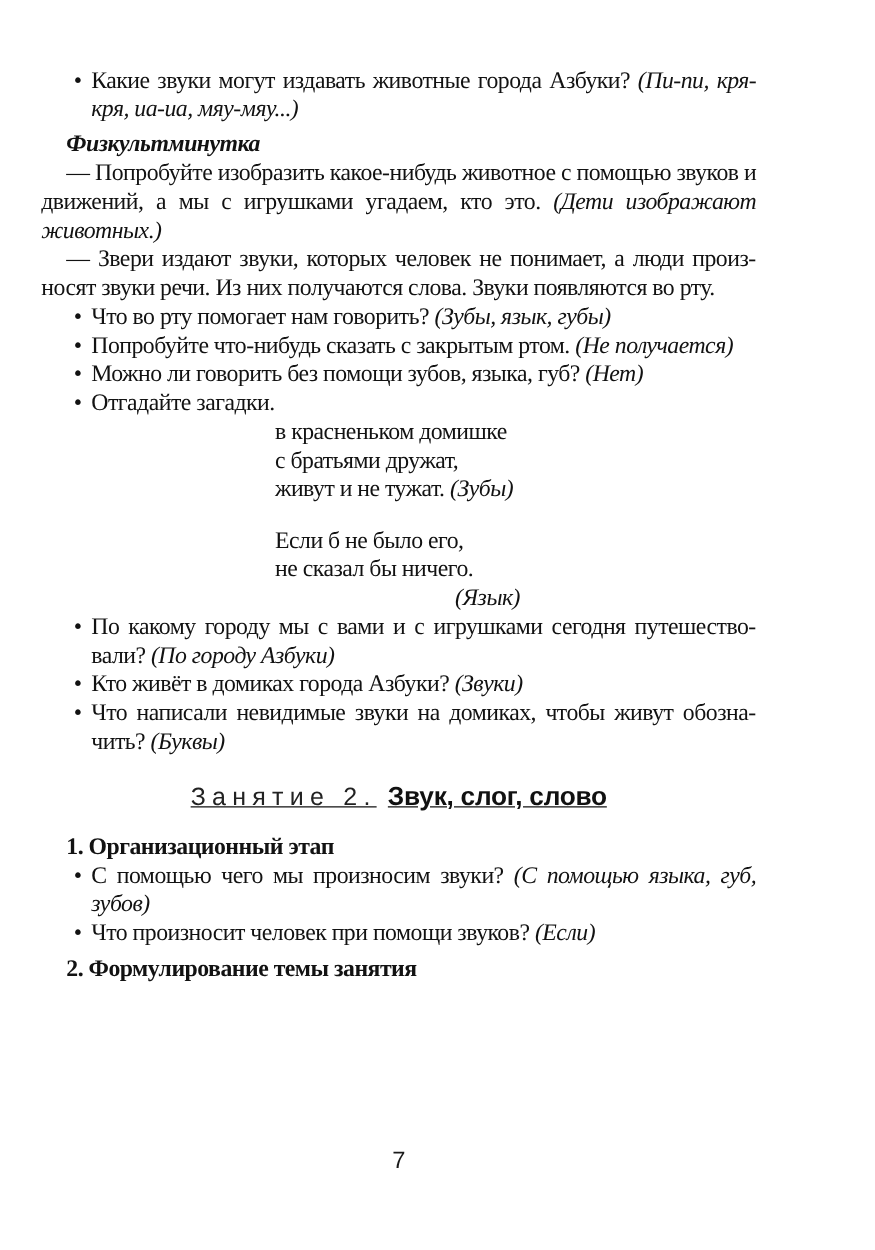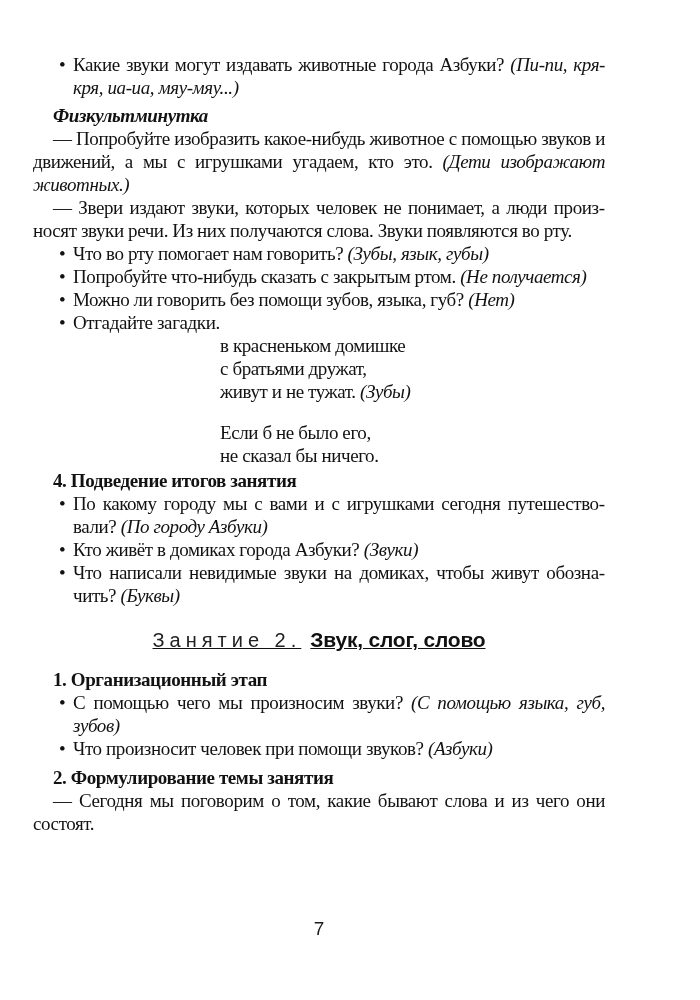--- a/index.html
+++ b/index.html
@@ -142,23 +142,23 @@
 
     <div class="riddle riddle-1">
       <div class="rline">в красненьком домишке</div>
       <div class="rline">с братьями дружат,</div>
       <div class="rline"><span>живут и не тужат. </span><span class="it">(Зубы)</span></div>
     </div>
 
     <div class="riddle riddle-2">
       <div class="rline">Если б не было его,</div>
       <div class="rline">не сказал бы ничего.</div>
+      <div class="answer-right it">(Язык)</div>
     </div>
 
-    <div class="section-title st-summary">4. Подведение итогов занятия</div>
 
     <div class="bullet-item just">
       <span class="marker">•</span>
       <span>По какому городу мы с вами и с игрушками сегодня путешество­вали? </span><span class="it">(По городу Азбуки)</span>
     </div>
 
     <div class="bullet-item">
       <span class="marker">•</span>
       <span>Кто живёт в домиках города Азбуки? </span><span class="it">(Звуки)</span>
     </div>
@@ -175,25 +175,22 @@
 
     <div class="section-title st-org">1. Организационный этап</div>
 
     <div class="bullet-item just">
       <span class="marker">•</span>
       <span>С помощью чего мы произносим звуки? </span><span class="it">(С помощью языка, губ, зубов)</span>
     </div>
 
     <div class="bullet-item">
       <span class="marker">•</span>
-      <span>Что произносит человек при помощи звуков? </span><span class="it">(Азбуки)</span>
+      <span>Что произносит человек при помощи звуков? </span><span class="it">(Если)</span>
     </div>
 
     <div class="section-title st-theme">2. Формулирование темы занятия</div>
 
-    <div class="just indent">
-      <span>— Сегодня мы поговорим о том, какие бывают слова и из чего они состоят.</span>
-    </div>
 
   </div>
 
   <div class="page-number">7</div>
 </div>
 
 </body></html>

